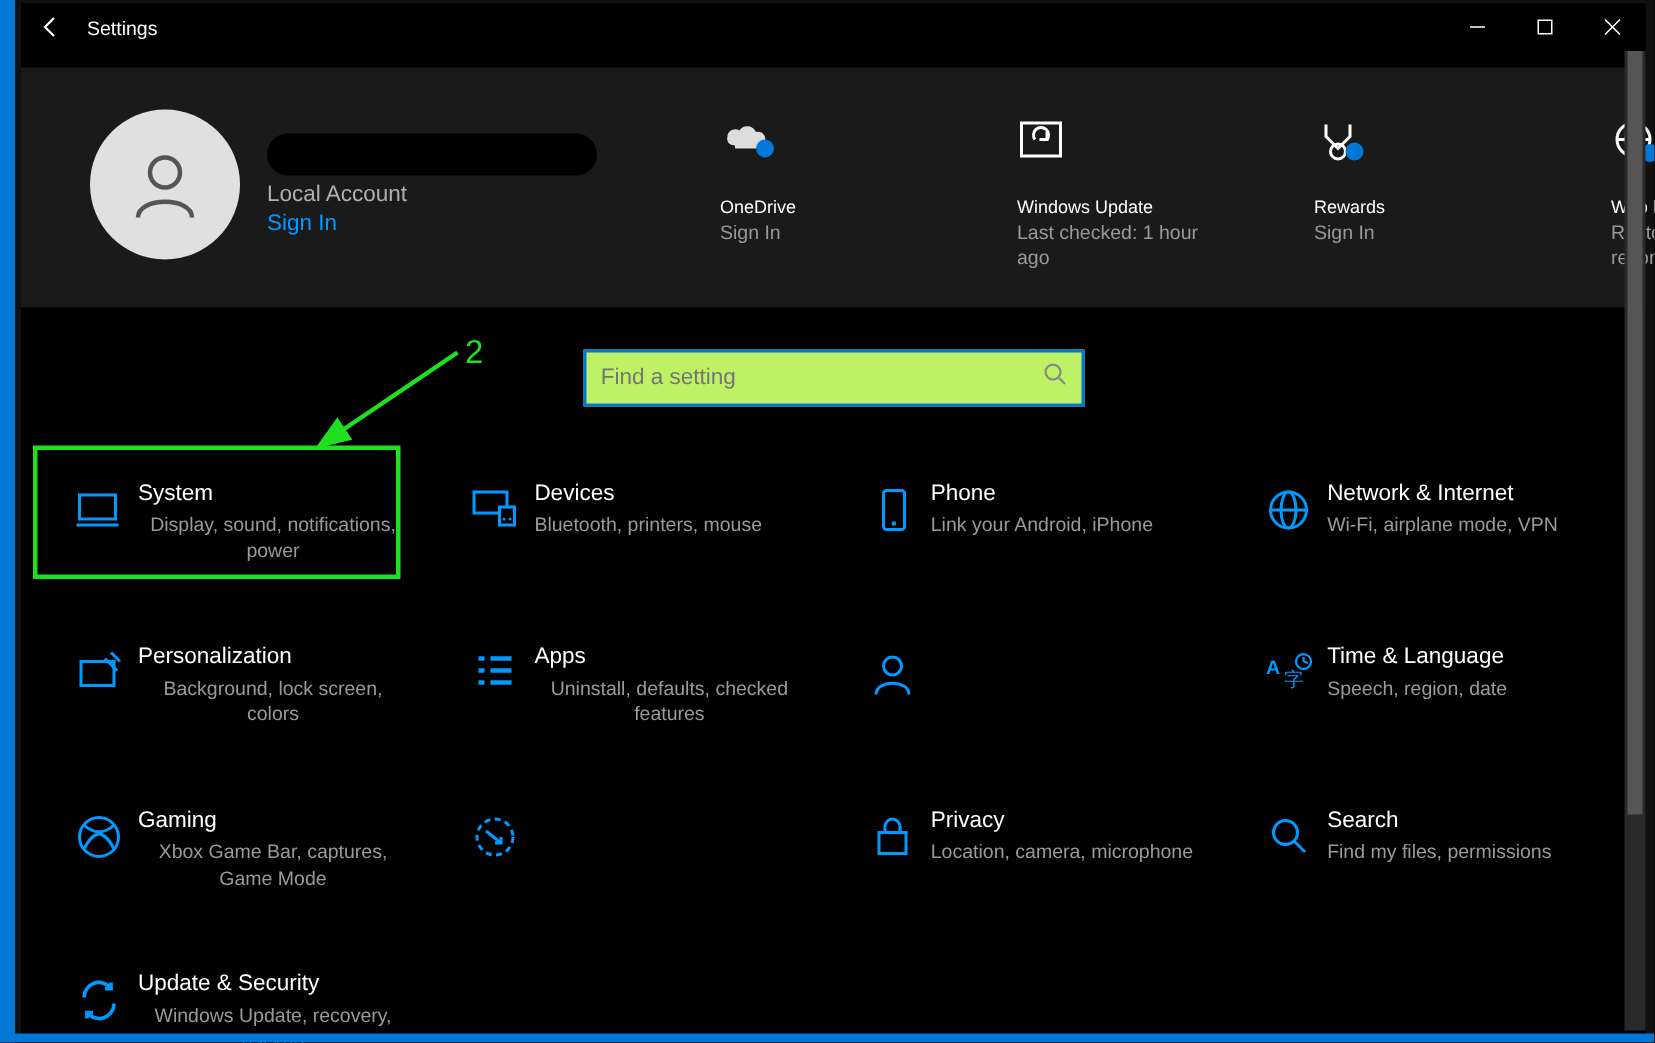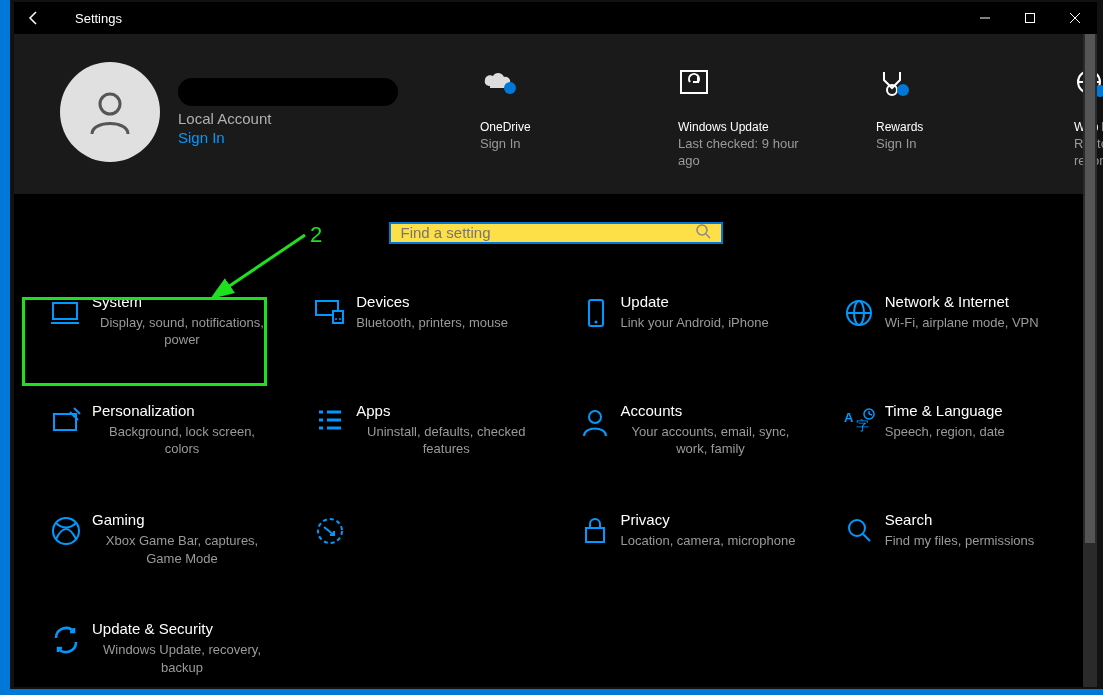--- a/index.html
+++ b/index.html
@@ -26,21 +26,20 @@
   bottom: 8px;
   background: #000;
   color: #fff;
 }
 .titlebar {
   height: 32px;
   display: flex;
   align-items: center;
   background: #000;
   position: relative;
-  gap: 17px;
 }
 .titlebar .back {
   width: 40px;
   display: flex;
   align-items:center; justify-content:center;
   height:100%;
   cursor:pointer;
 }
 .titlebar .title { font-size: 13px; color:#fff; margin-left: 4px;}
 .win-controls {
@@ -52,20 +51,21 @@
 .win-controls div {
   width: 45px;
   display:flex;align-items:center;justify-content:center;
   cursor:pointer;
 }
 .header-strip {
   background: #1a1a1a;
   padding: 28px 32px 24px 46px;
   display: flex;
   align-items: flex-start;
+  margin-top: 11px;
 }
 .user-block { display:flex; align-items:center; min-width: 380px;}
 .avatar {
   width: 100px; height:100px; border-radius:50%;
   background:#e0e0e0;
   display:flex;align-items:center;justify-content:center;
   flex-shrink:0;
 }
 .user-text { margin-left: 18px;}
 .user-text .redacted {
@@ -84,23 +84,23 @@
 .status-item .icon-wrap { height:42px;display:flex;align-items:flex-start;}
 .status-item .st-title { color:#fff; font-size:12px; margin-top:10px;}
 .status-item .st-sub { color:#9a9a9a; font-size:13px; margin-top:2px; line-height:1.3;}
 .content {
   background:#000;
   padding-top: 28px;
 }
 .search-wrap { display:flex; justify-content:center;}
 .search {
   width: 334px;
-  height: 22px;
+  height: 38px;
   border: 2px solid #0078d7;
-  background: #fde047;
+  background: #bef264;
   color: #666;
   display:flex;align-items:center;
   padding: 0 10px;
   position: relative;
 }
 .search input {
   border:none; outline:none; flex:1;
   font-size: 15px; background:transparent; color:#555;
 }
 .search .mag { color:#777; }
@@ -219,21 +219,21 @@
       </div>
       <div class="status-item">
         <div class="icon-wrap">
           <svg width="36" height="30" viewBox="0 0 36 30">
               <rect x="3" y="3" width="26" height="22" stroke="#fff" stroke-width="2" fill="none"></rect>
               <path d="M12 14 A5 5 0 1 1 20 14" stroke="#fff" stroke-width="2" fill="none"></path>
               <path d="M20 9 L20 14 L15 14" stroke="#fff" stroke-width="2" fill="none"></path>
             </svg>
         </div>
         <div class="st-title">Windows Update</div>
-        <div class="st-sub">Last checked: 9 hour ago</div>
+        <div class="st-sub">Last checked: 1 hour ago</div>
       </div>
       <div class="status-item">
         <div class="icon-wrap">
           <svg width="36" height="32" viewBox="0 0 36 32">
               <path d="M8 4 L8 12 L16 20 L24 12 L24 4" stroke="#fff" stroke-width="2" fill="none"></path>
               <circle cx="16" cy="22" r="5" stroke="#fff" stroke-width="2" fill="none"></circle>
               <circle cx="27" cy="22" r="6" fill="#0078d7"></circle>
             </svg>
         </div>
         <div class="st-title">Rewards</div>
@@ -296,21 +296,21 @@
           </div>
       </div>
       <div class="tile">
         <div class="t-icon">
             <svg width="26" height="34" viewBox="0 0 26 34">
               <rect x="7" y="3" width="14" height="26" rx="2" stroke="#0099ff" stroke-width="2" fill="none"></rect>
               <circle cx="14" cy="25" r="1.5" fill="#0099ff"></circle>
             </svg>
           </div>
         <div class="t-text">
-            <div class="t-title">Update</div>
+            <div class="t-title">Phone</div>
             <div class="t-sub">Link your Android, iPhone</div>
           </div>
       </div>
       <div class="tile">
         <div class="t-icon">
             <svg width="32" height="32" viewBox="0 0 32 32">
               <circle cx="16" cy="16" r="12" stroke="#0099ff" stroke-width="2" fill="none"></circle>
               <ellipse cx="16" cy="16" rx="5" ry="12" stroke="#0099ff" stroke-width="2" fill="none"></ellipse>
               <line x1="4" y1="16" x2="28" y2="16" stroke="#0099ff" stroke-width="2"></line>
             </svg>
@@ -349,24 +349,20 @@
             <div class="t-title">Apps</div>
             <div class="t-sub">Uninstall, defaults, checked features</div>
           </div>
       </div>
       <div class="tile">
         <div class="t-icon">
             <svg width="30" height="32" viewBox="0 0 30 32">
               <circle cx="15" cy="11" r="6" stroke="#0099ff" stroke-width="2" fill="none"></circle>
               <path d="M4 30 C4 20 26 20 26 30" stroke="#0099ff" stroke-width="2" fill="none"></path>
             </svg>
-          </div>
-        <div class="t-text">
-            <div class="t-title">Accounts</div>
-            <div class="t-sub">Your accounts, email, sync, work, family</div>
           </div>
       </div>
       <div class="tile">
         <div class="t-icon">
             <svg width="34" height="30" viewBox="0 0 34 30">
               <text x="2" y="16" font-size="13" fill="#0099ff" font-weight="bold">A</text>
               <text x="14" y="24" font-size="13" fill="#0099ff">字</text>
               <circle cx="27" cy="8" r="5" stroke="#0099ff" stroke-width="1.5" fill="none"></circle>
               <line x1="27" y1="5" x2="27" y2="8" stroke="#0099ff" stroke-width="1.5"></line>
               <line x1="27" y1="8" x2="30" y2="9" stroke="#0099ff" stroke-width="1.5"></line>

